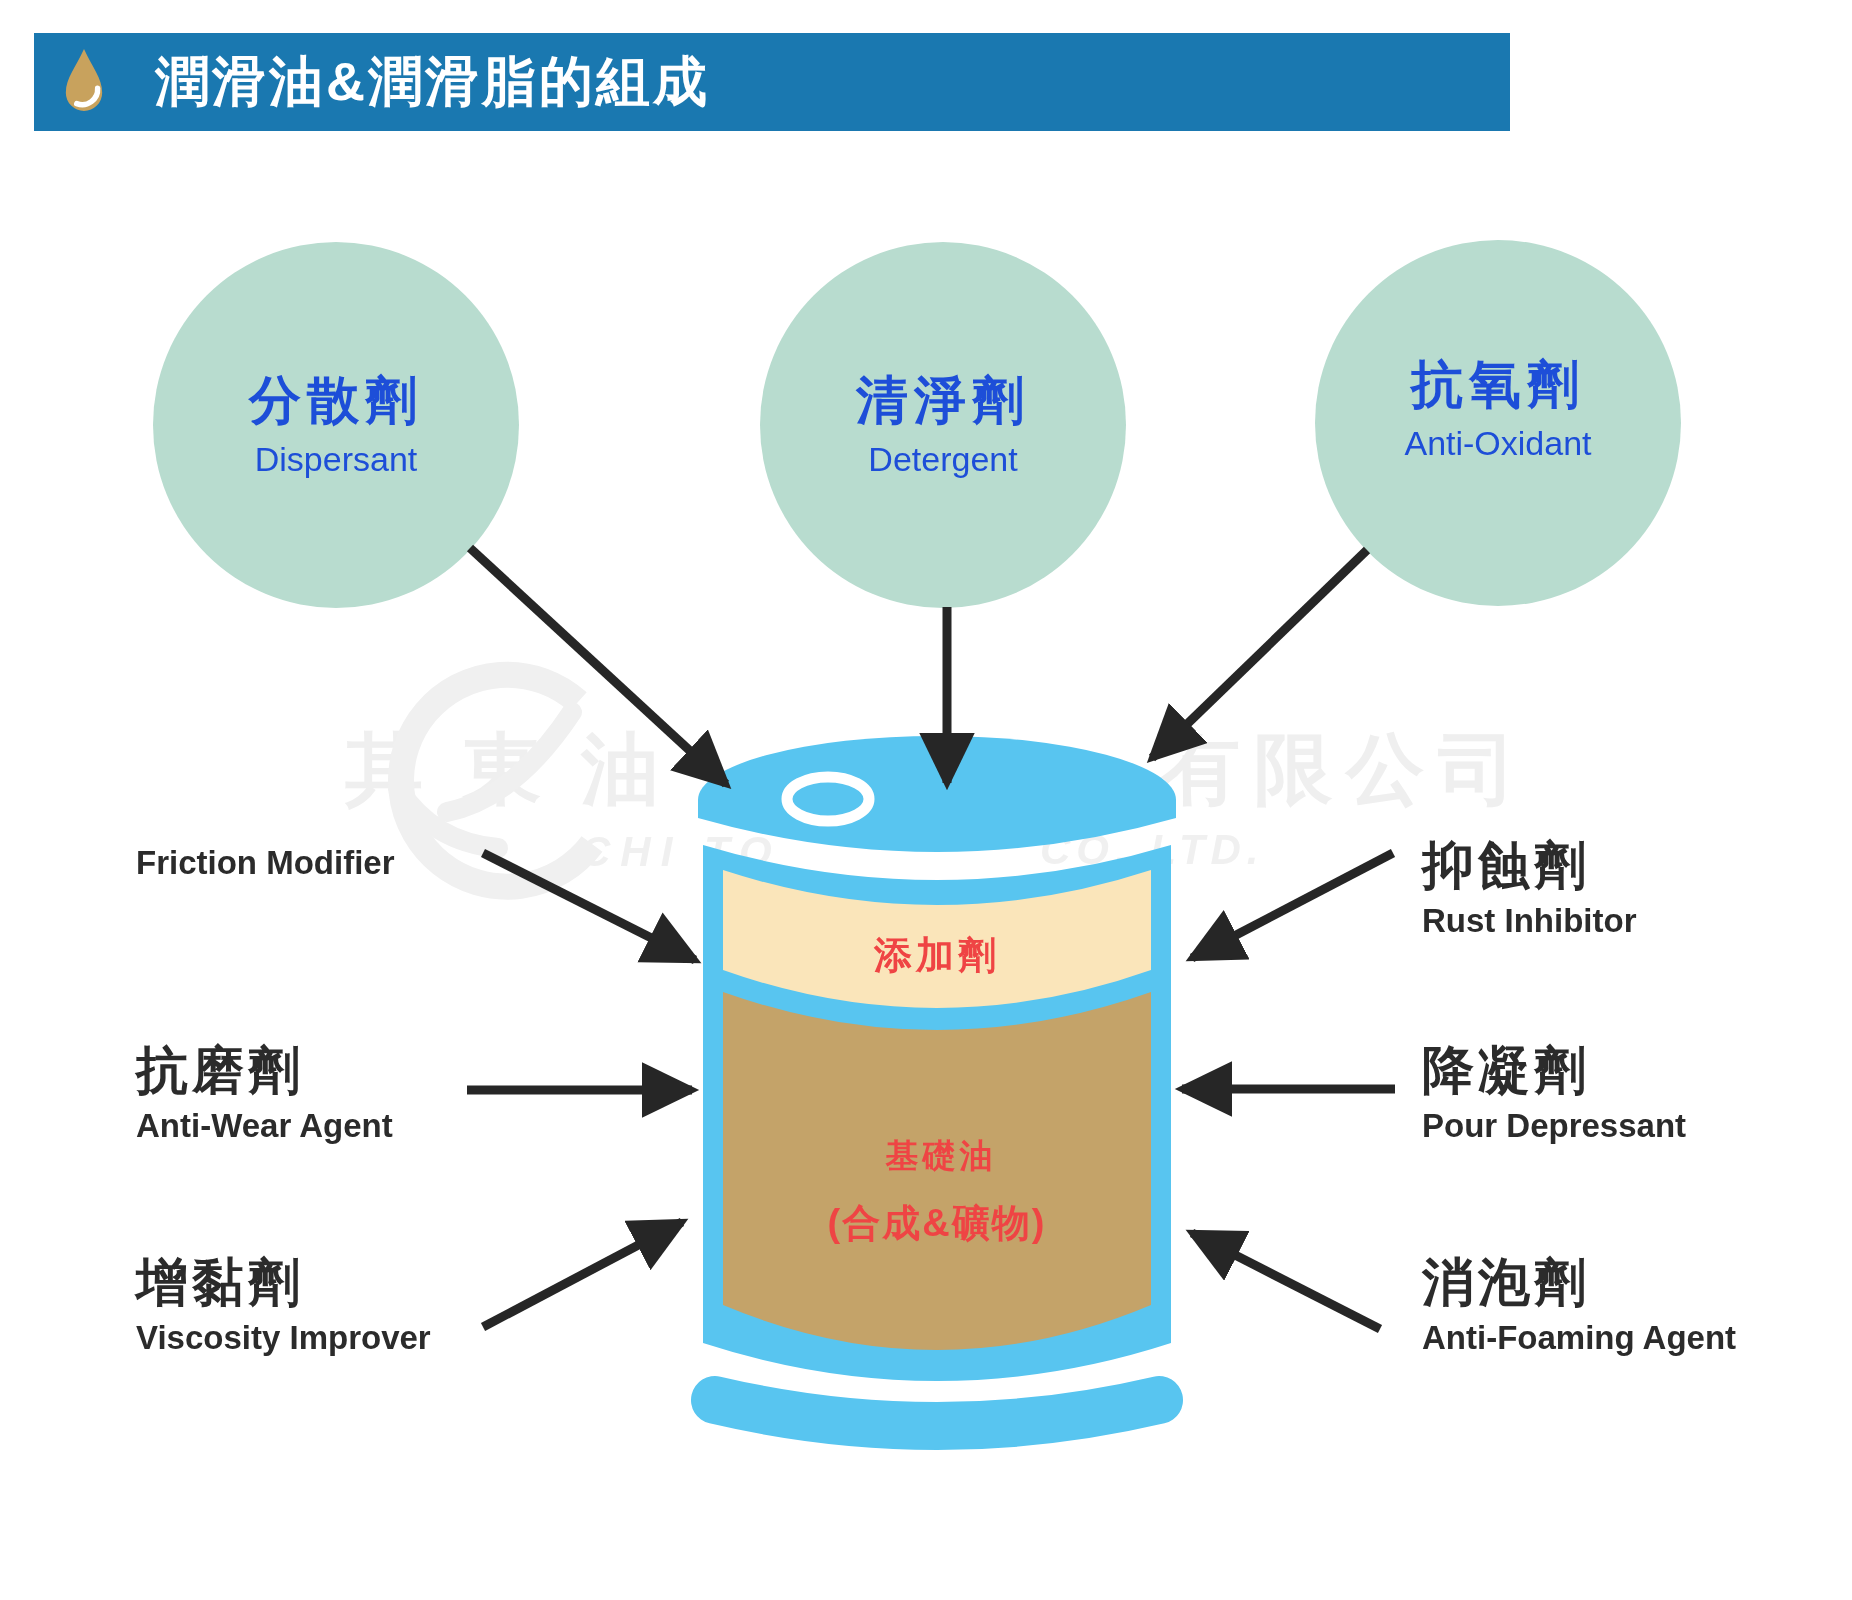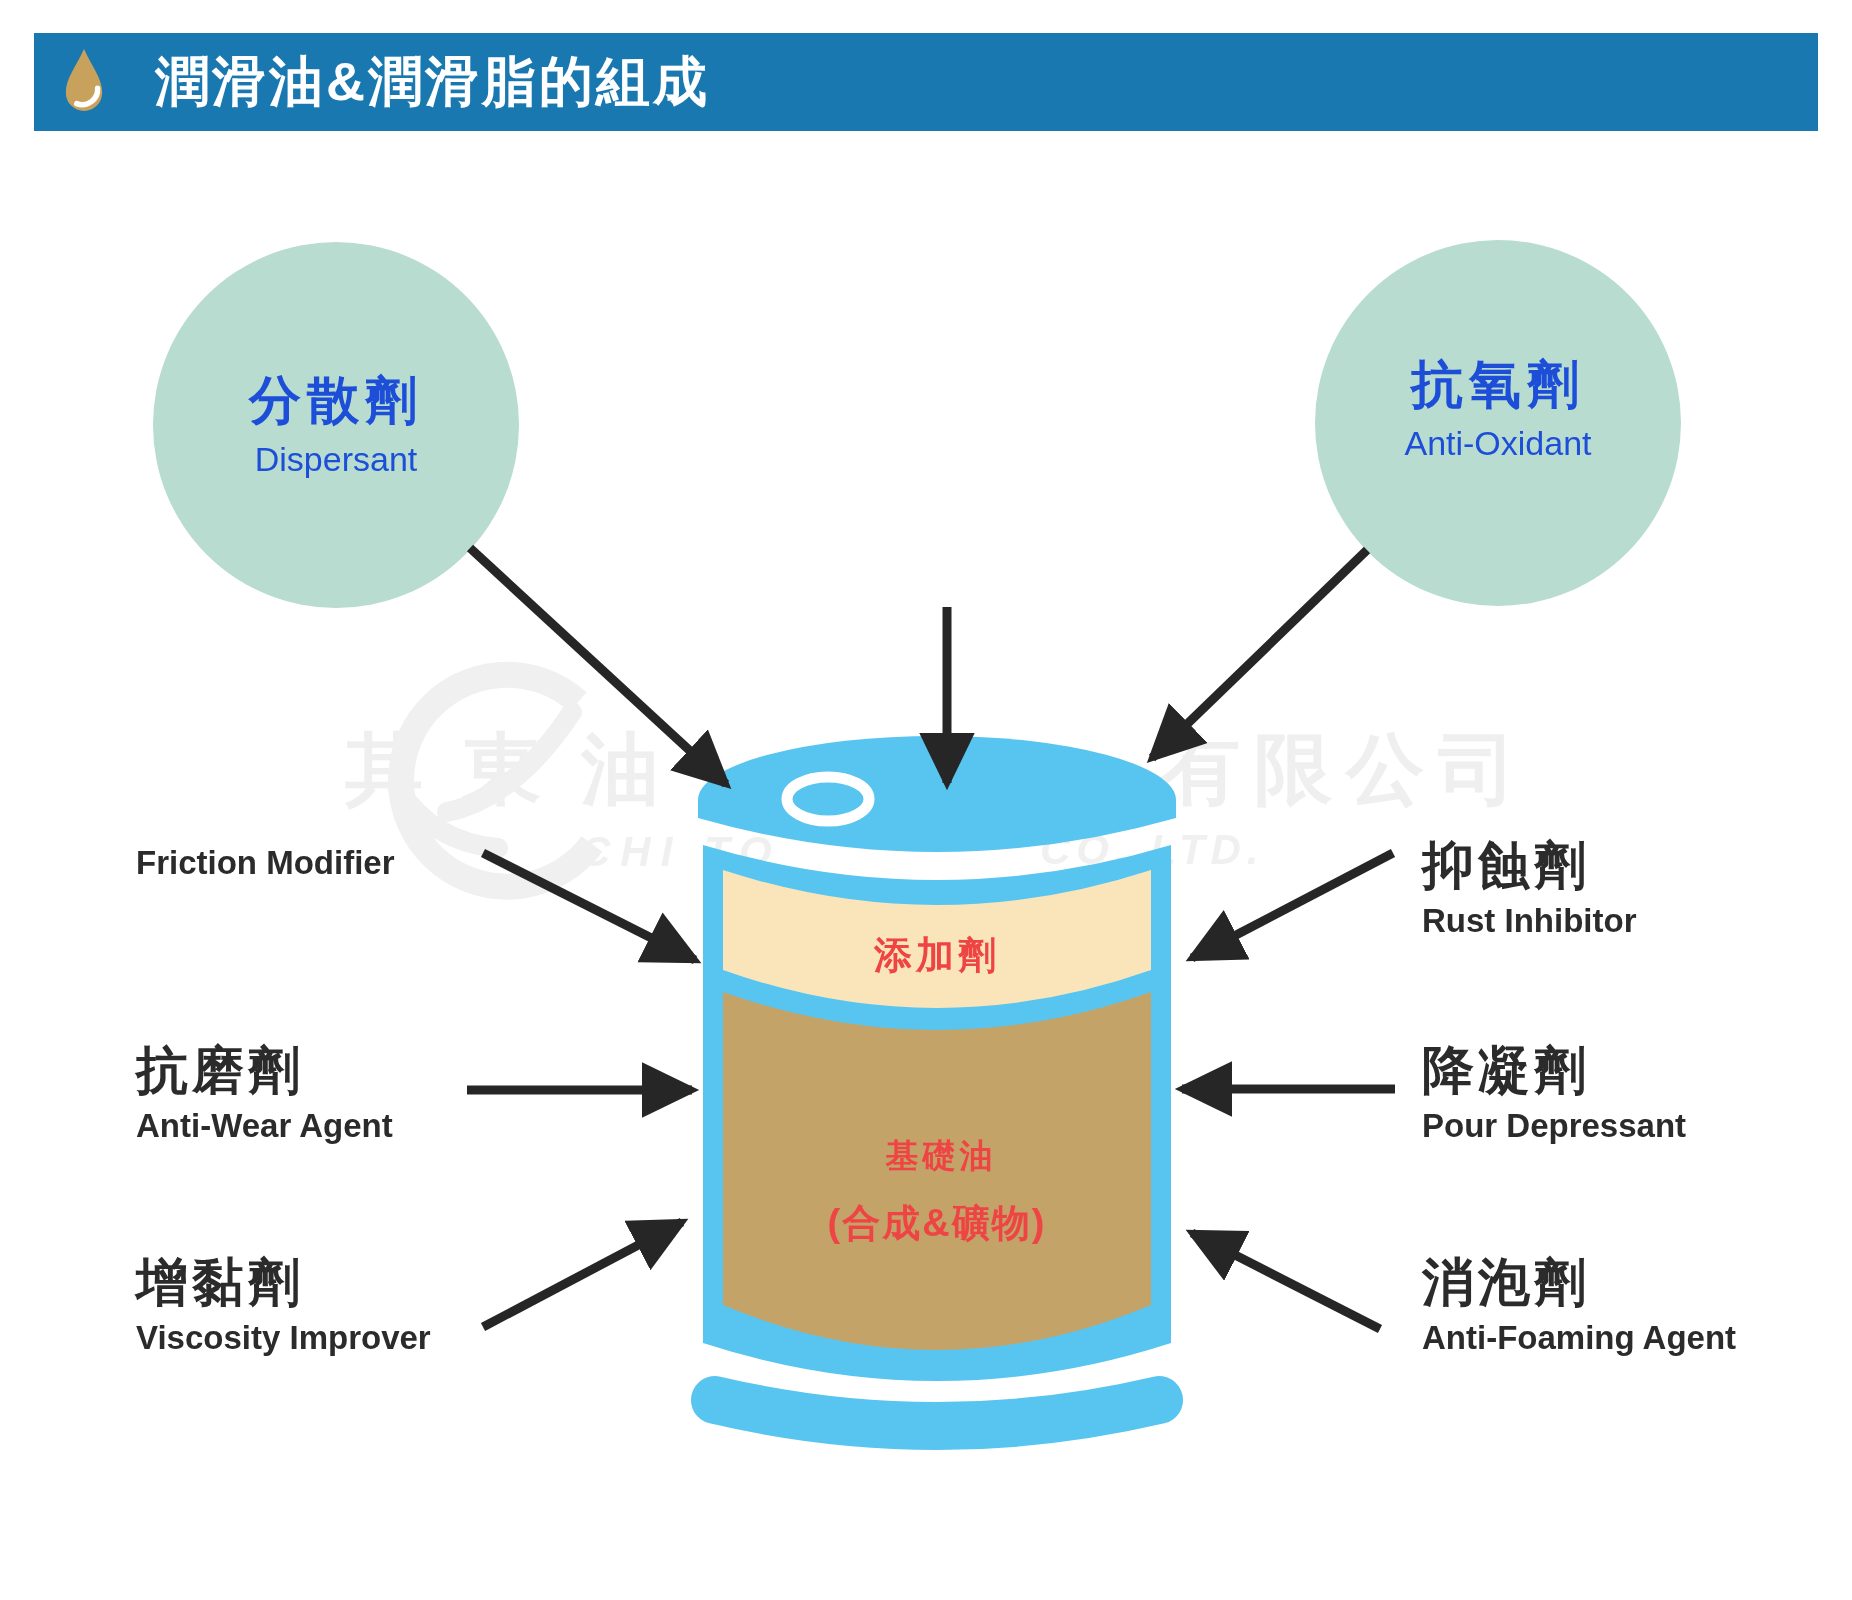--- a/index.html
+++ b/index.html
@@ -2,21 +2,21 @@
 <html><head>
 <meta charset="utf-8">
 <style>
   html,body{margin:0;padding:0;background:#ffffff;}
   .page{
     position:relative;width:1852px;height:1600px;overflow:hidden;background:#ffffff;
     font-family:"Liberation Sans","DejaVu Sans",sans-serif;
   }
   
   .header{
-    position:absolute;left:34px;top:33px;width:1784px;height:98px;
+    position:absolute;left:34px;top:33px;width:1476px;height:98px;
     background:#1A78B0;display:flex;align-items:center;padding:0;box-sizing:border-box;
   }
   .droplet{position:absolute;left:30px;top:11px;width:40px;height:72px;}
   .header-title{
     position:absolute;left:121px;top:0;height:98px;display:flex;align-items:center;
     color:#ffffff;font-size:54px;font-weight:bold;letter-spacing:3px;white-space:nowrap;
   }
   
   .circle{
     position:absolute;width:366px;height:366px;border-radius:50%;background:#B8DCCF;
@@ -78,20 +78,26 @@
       <path d="M398,788 Q432,842 498,848" stroke-width="20" stroke-linecap="round"></path>
     </g>
   </svg>
 
   <div class="circle c1">
     <div class="inner">
       <div class="zh">分散劑</div>
       <div class="en">Dispersant</div>
     </div>
   </div>
+  <div class="circle c2">
+    <div class="inner">
+      <div class="zh">清淨劑</div>
+      <div class="en">Detergent</div>
+    </div>
+  </div>
   <div class="circle c3">
     <div class="inner">
       <div class="zh">抗氧劑</div>
       <div class="en">Anti-Oxidant</div>
     </div>
   </div>
 
   <svg class="gfx" width="1852" height="1600" viewBox="0 0 1852 1600">
     <defs>
       <marker id="ah" markerWidth="7" markerHeight="6.4" refX="5.6" refY="3.1" orient="auto" markerUnits="strokeWidth">

